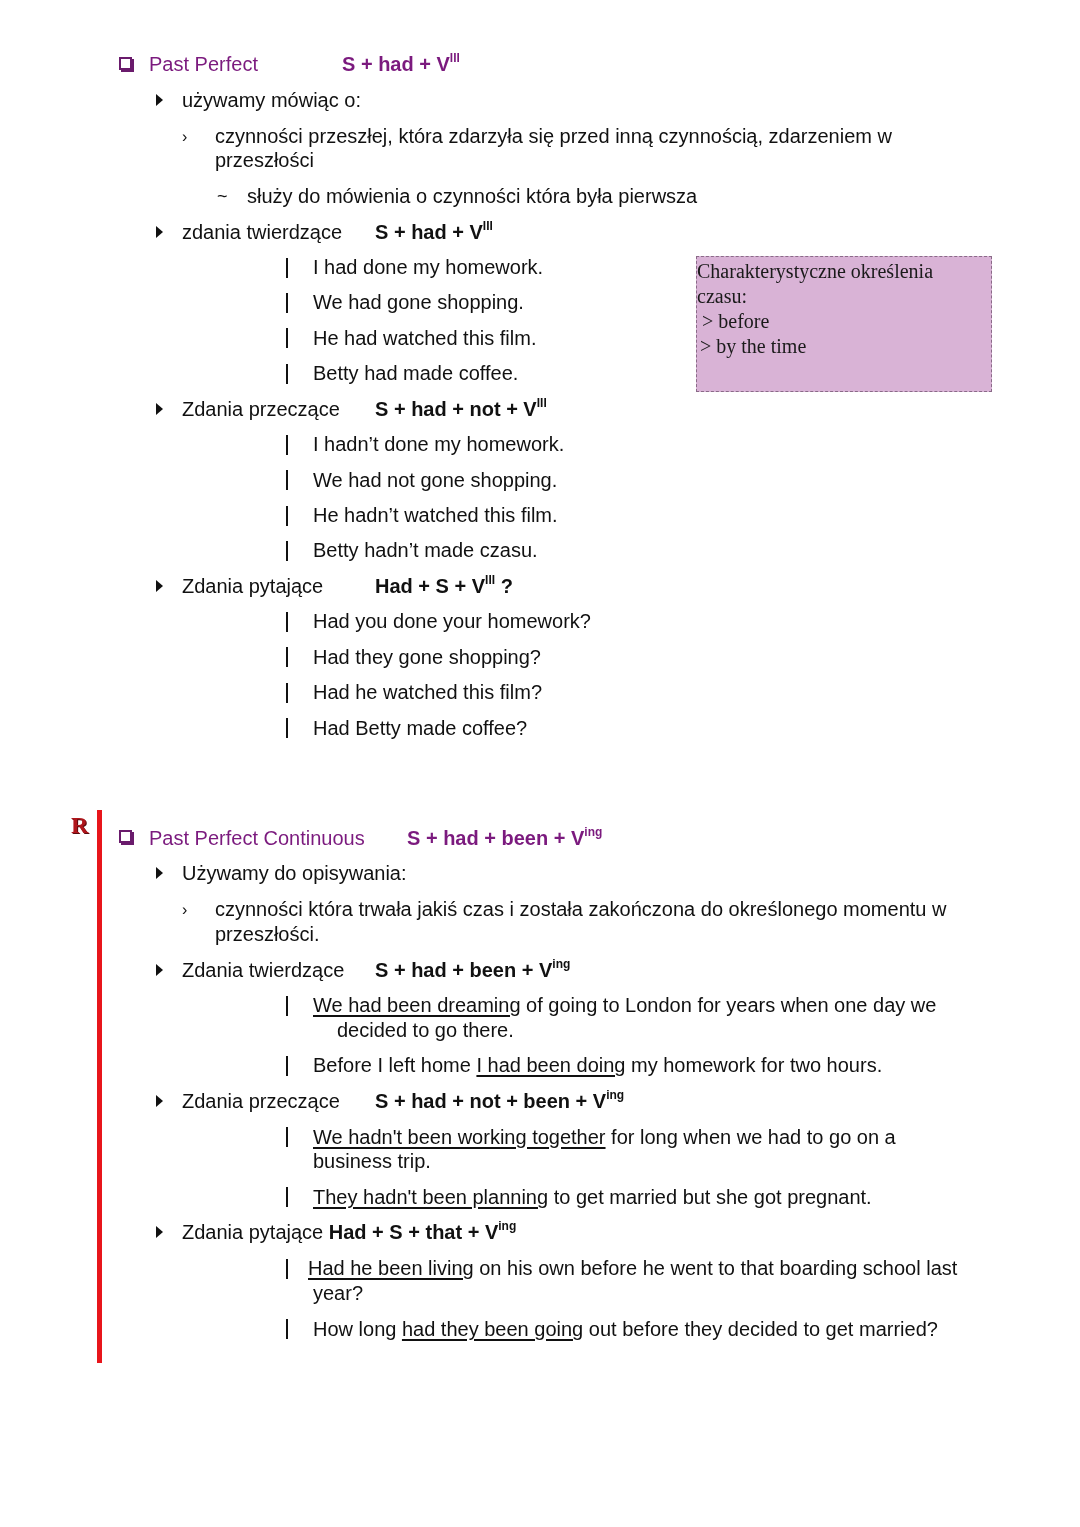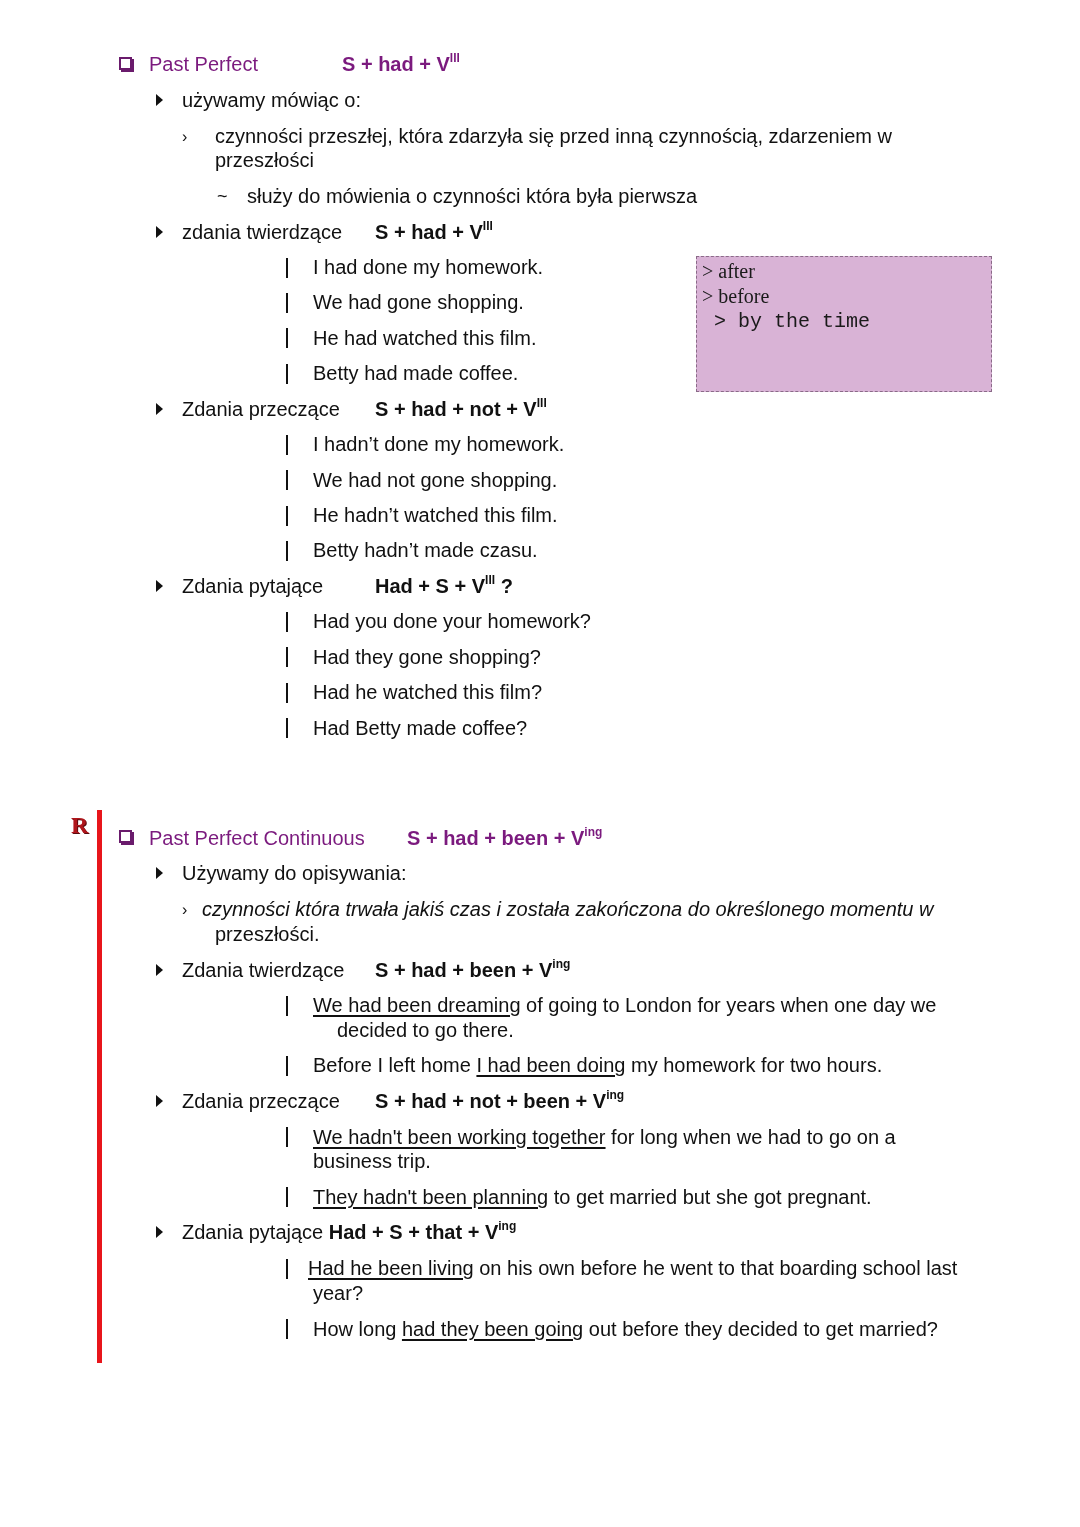--- a/index.html
+++ b/index.html
@@ -61,23 +61,24 @@
   <span class="bar" style="left:286px;top:258px;"></span>
   <span class="abs" style="left:313px;top:255px;">I had done my homework.</span>
   <span class="bar" style="left:286px;top:293px;"></span>
   <span class="abs" style="left:313px;top:290px;">We had gone shopping.</span>
   <span class="bar" style="left:286px;top:328px;"></span>
   <span class="abs" style="left:313px;top:326px;">He had watched this film.</span>
   <span class="bar" style="left:286px;top:364px;"></span>
   <span class="abs" style="left:313px;top:361px;">Betty had made coffee.</span>
 
   <div class="note">
-    <div style="padding-left:5px;">&gt; after</div>
+    <div>Charakterystyczne określenia</div>
+    <div>czasu:</div>
     <div style="padding-left:5px;">&gt; before</div>
-    <div style="padding-left:17px;font-family:Liberation Mono, monospace;">&gt; by the time</div>
+    <div style="padding-left:3px;">&gt; by the time</div>
   </div>
 
   <span class="tri" style="left:156px;top:403px;"></span>
   <span class="abs" style="left:182px;top:397px;">Zdania przeczące</span>
   <span class="abs bold" style="left:375px;top:397px;"><span>S + had + not + V</span><sup>III</sup></span>
 
   <span class="bar" style="left:286px;top:435px;"></span>
   <span class="abs" style="left:313px;top:432px;">I hadn’t done my homework.</span>
   <span class="bar" style="left:286px;top:470px;"></span>
   <span class="abs" style="left:313px;top:468px;">We had not gone shopping.</span>
@@ -105,21 +106,21 @@
   <span class="rmark">R</span>
 
   <span class="checkbox" style="left:119px;top:830px;"></span>
   <span class="abs purple" style="left:149px;top:826px;">Past Perfect Continuous</span>
   <span class="abs purple bold" style="left:407px;top:826px;"><span>S + had + been + V</span><sup>ing</sup></span>
 
   <span class="tri" style="left:156px;top:867px;"></span>
   <span class="abs" style="left:182px;top:861px;">Używamy do opisywania:</span>
 
   <span class="abs" style="left:182px;top:898px;font-size:16px;">›</span>
-  <span class="abs" style="left:202px;top:897px;font-style:italic;">czynności która trwała jakiś czas i została zakończona do określonego momentu w</span>
+  <span class="abs" style="left:215px;top:897px;">czynności która trwała jakiś czas i została zakończona do określonego momentu w</span>
   <span class="abs" style="left:215px;top:922px;">przeszłości.</span>
 
   <span class="tri" style="left:156px;top:964px;"></span>
   <span class="abs" style="left:182px;top:958px;">Zdania twierdzące</span>
   <span class="abs bold" style="left:375px;top:958px;"><span>S + had + been + V</span><sup>ing</sup></span>
 
   <span class="bar" style="left:286px;top:996px;"></span>
   <span class="abs" style="left:313px;top:993px;"><span class="u">We had been dreaming</span><span> of going to London for years when one day we</span></span>
   <span class="abs" style="left:313px;top:1018px;margin-left:24px;">decided to go there.</span>
   <span class="bar" style="left:286px;top:1056px;"></span>

